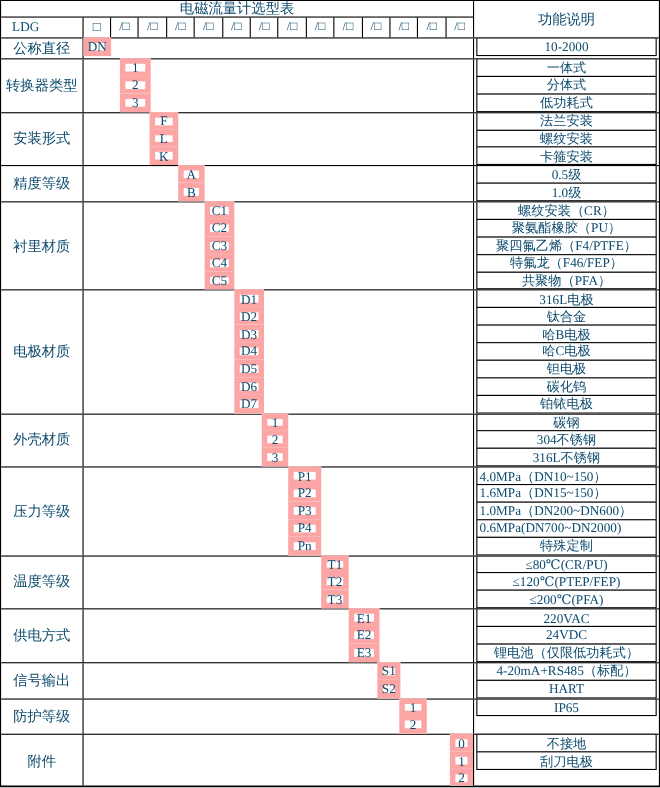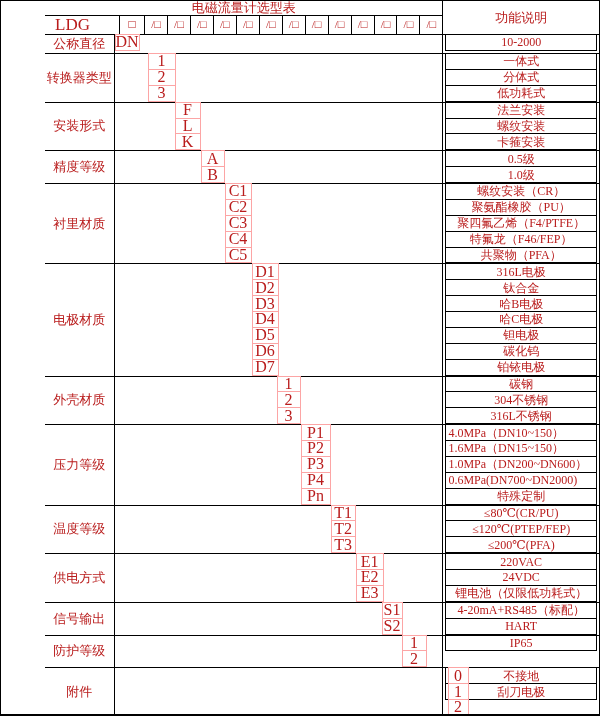--- a/index.html
+++ b/index.html
@@ -2,39 +2,38 @@
 <html><head>
 <meta charset="utf-8">
 <style>
   * { box-sizing: border-box; margin: 0; padding: 0; }
   html, body { background: #ffffff; }
   .wrap {
     position: relative;
     width: 600px;
     height: 716px;
     background: #ffffff;
-    color: #b91c1c;
+    color: #0c4a6e;
     border: 1px solid #000000;
     border-bottom: 2px solid #000000;
     font-family: "Liberation Serif", "DejaVu Serif", serif;
     font-size: 13px;
     overflow: hidden;
-    padding-left: 44px;
   }
   
   .toparea { display: flex; height: 33px; }
   .topleft { width: 429px; display: flex; flex-direction: column; }
   .titlerow {
     height: 15px; line-height: 14px; text-align: center;
     border-bottom: 1px solid #000000; font-size: 13px;
   }
   .ldgrow { height: 18px; display: flex; }
   .ldg-label {
     width: 75px; border-right: 1px solid #000000;
-    line-height: 17px; padding-left: 10px; font-size: 17px;
+    line-height: 17px; padding-left: 10px; font-size: 12px;
   }
   .ldg-base {
     width: 25px; border-right: 1px solid #000000;
     text-align: center; line-height: 17px; font-size: 12px;
   }
   .ldg-cells { flex: 1; display: flex; }
   .ldg-cell {
     flex: 1; border-right: 1px solid #000000;
     text-align: center; line-height: 17px; font-size: 11px;
   }
@@ -50,23 +49,23 @@
     width: 75px; border-right: 1px solid #000000;
     display: flex; align-items: center; justify-content: center;
     text-align: center; font-size: 13px; letter-spacing: 0;
   }
   .sec-mid { width: 354px; position: relative; }
   .mrow { height: 15.88px; position: relative; }
   .cbox {
     position: absolute;
     left: var(--cx); width: var(--cw);
     top: -1px; bottom: 0;
-    border: 1px solid #fca5a5;
+    border: 5px solid #fca5a5;
     display: flex; align-items: center; justify-content: center;
-    font-size: 16px; line-height: 1; background: #ffffff;
+    font-size: 12px; line-height: 1; background: #ffffff;
   }
   .sec-right { width: 169px; border-left: 1px solid #000000; display: flex; flex-direction: column; }
   .drow { height: 15.88px; padding: 0 2px; }
   .dcell {
     height: calc(100% + 1px); margin-top: -1px;
     border: 1px solid #000000;
     display: flex; align-items: center; justify-content: center;
     font-size: 12px; line-height: 1; background: #ffffff;
     white-space: nowrap; overflow: hidden;
   }

